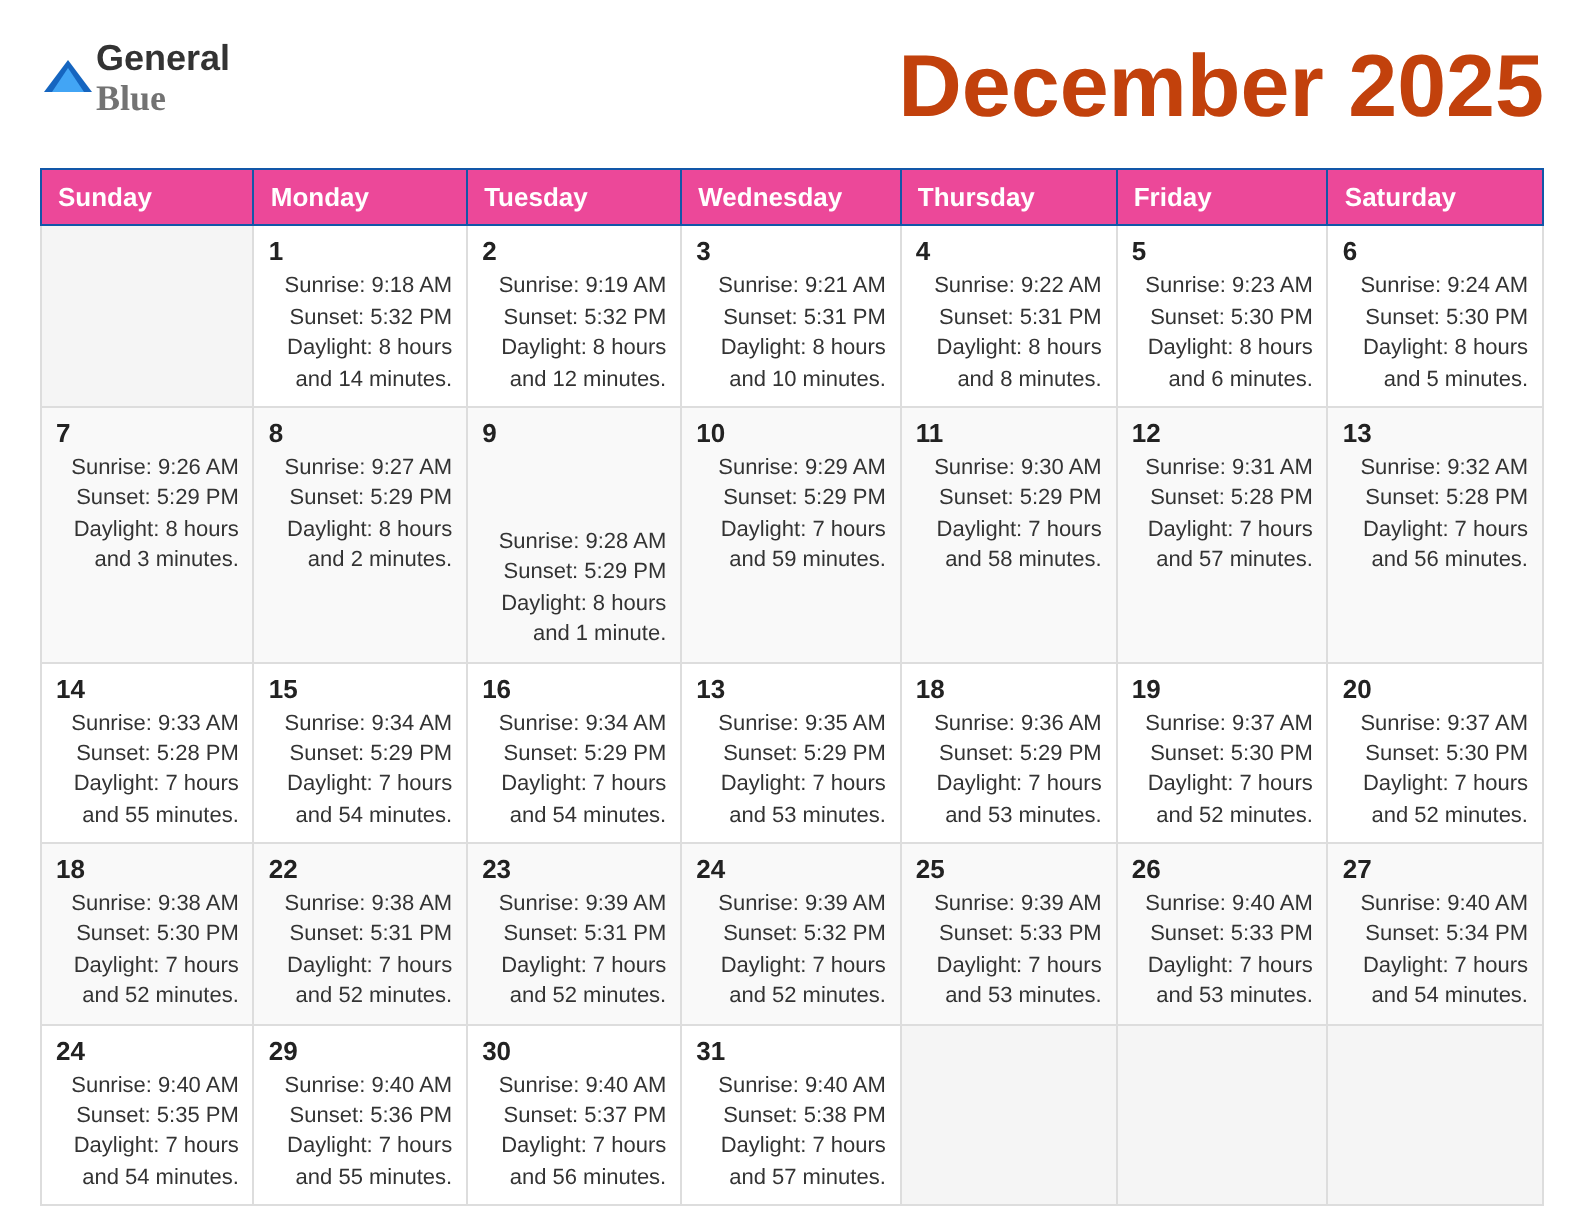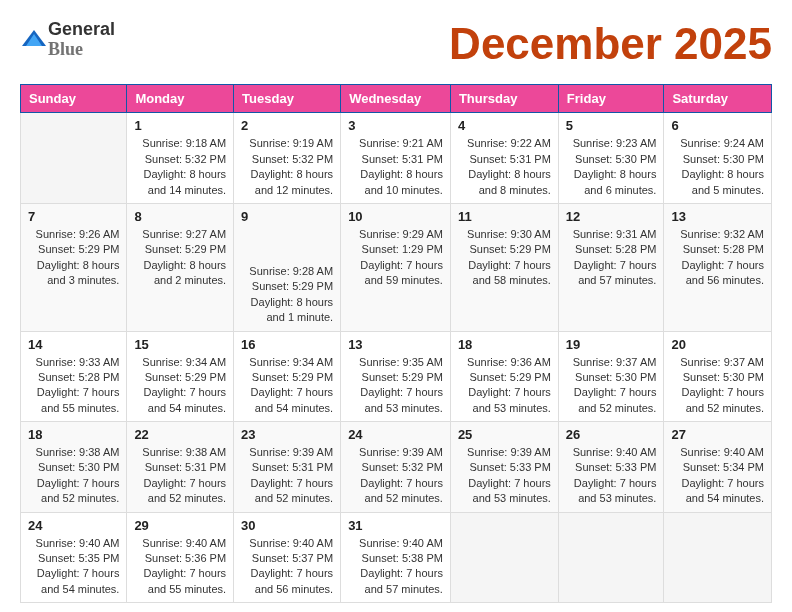--- a/index.html
+++ b/index.html
@@ -185,21 +185,21 @@
         <td>
           <span class="day-number">9</span>
           <div class="day-info" style="white-space: pre-line; margin-top: 40px;">Sunrise: 9:28 AM
 Sunset: 5:29 PM
 Daylight: 8 hours
 and 1 minute.</div>
         </td>
         <td>
           <span class="day-number">10</span>
           <div class="day-info" style="white-space: pre-line;">Sunrise: 9:29 AM
-Sunset: 1:29 PM
+Sunset: 5:29 PM
 Daylight: 7 hours
 and 59 minutes.</div>
         </td>
         <td>
           <span class="day-number">11</span>
           <div class="day-info" style="white-space: pre-line;">Sunrise: 9:30 AM
 Sunset: 5:29 PM
 Daylight: 7 hours
 and 58 minutes.</div>
         </td>

